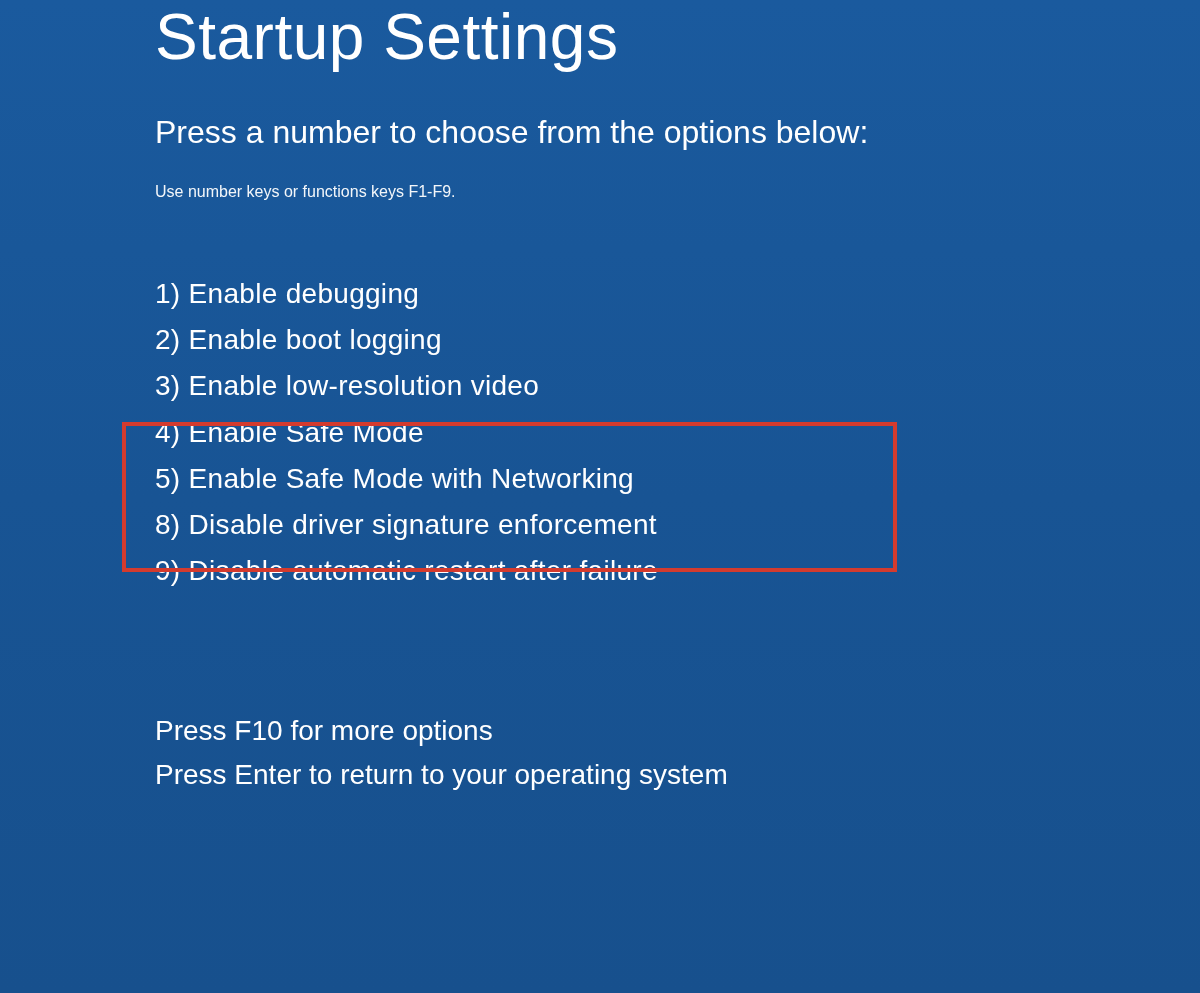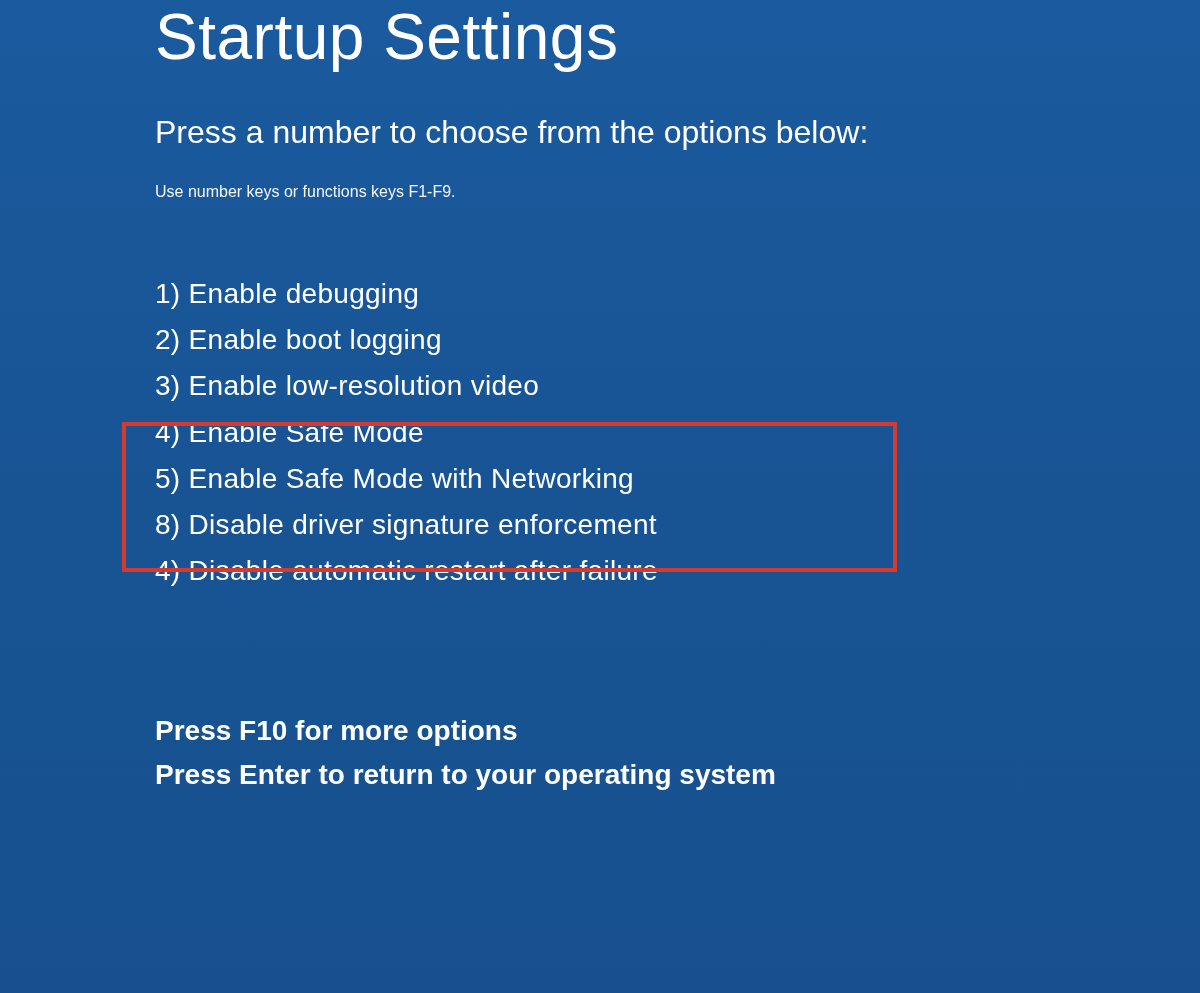--- a/index.html
+++ b/index.html
@@ -50,39 +50,39 @@
       position: absolute;
       border: 4px solid #d43b2e;
       left: 122px;
       top: 422px;
       width: 775px;
       height: 150px;
       pointer-events: none;
     }
     .footer-text {
       font-size: 28px;
-      font-weight: 700;
+      font-weight: 400;
       line-height: 1.55;
     }
   </style>
 </head>
 <body>
 
 <div class="content">
   <h1 class="title">Startup Settings</h1>
   <div class="subtitle">Press a number to choose from the options below:</div>
   <div class="instruction">Use number keys or functions keys F1-F9.</div>
 
   <ul class="options-list">
     <li class="option-item">1) Enable debugging</li>
     <li class="option-item">2) Enable boot logging</li>
     <li class="option-item">3) Enable low-resolution video</li>
     <li class="option-item">4) Enable Safe Mode</li>
     <li class="option-item">5) Enable Safe Mode with Networking</li>
     <li class="option-item">8) Disable driver signature enforcement</li>
-    <li class="option-item">4) Disable automatic restart after failure</li>
+    <li class="option-item">9) Disable automatic restart after failure</li>
   </ul>
 
   <div class="footer-text">Press F10 for more options</div>
   <div class="footer-text">Press Enter to return to your operating system</div>
 </div>
 
 <div class="highlight-box"></div>
 
 </body></html>

